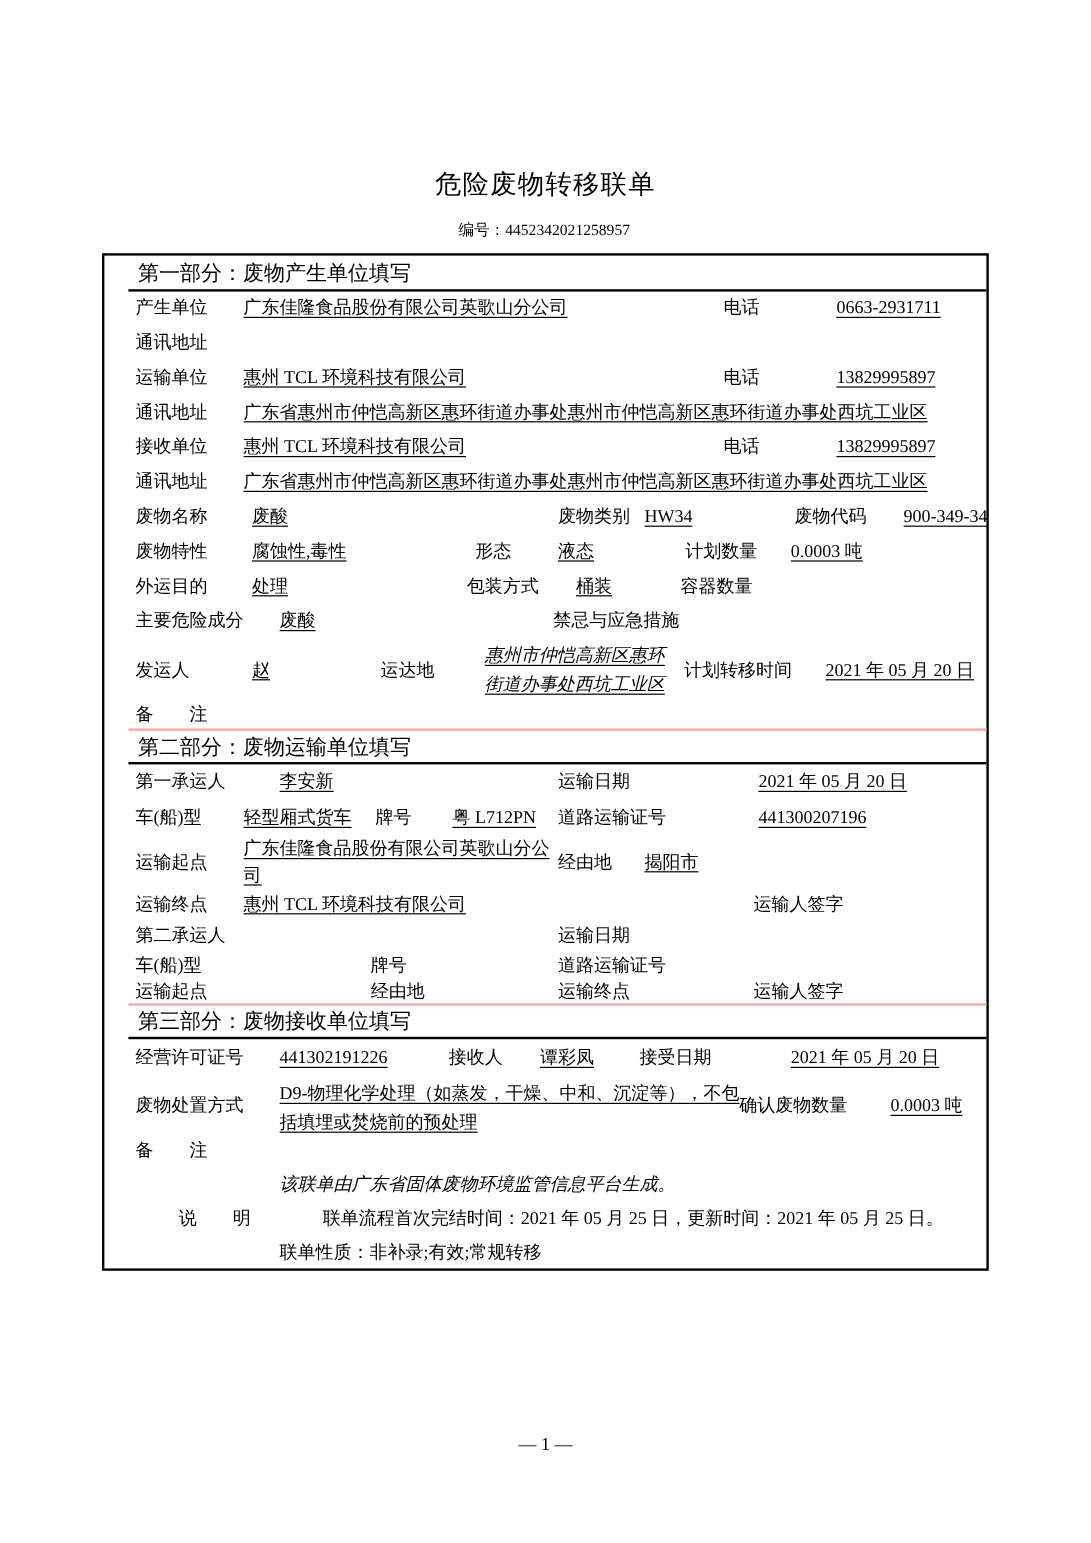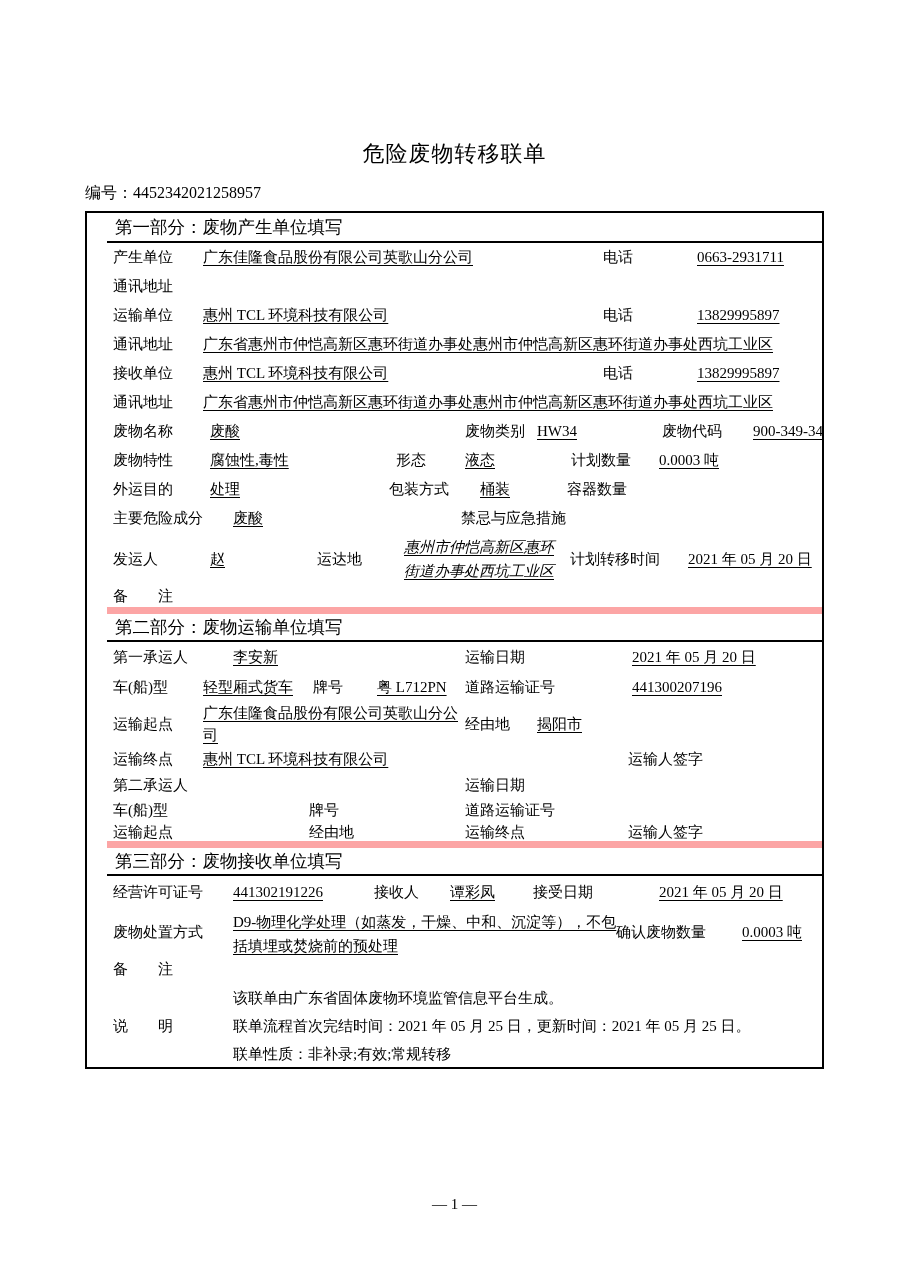--- a/index.html
+++ b/index.html
@@ -1,44 +1,44 @@
 <!DOCTYPE html>
 <html><head>
 <meta charset="utf-8">
 <style>
   html,body{margin:0;padding:0;background:#fff;}
   .page{position:relative;width:909px;height:1286px;background:#fff;color:#000;
         font-family:"Liberation Serif","DejaVu Serif",serif;overflow:hidden;}
   .title{position:absolute;top:139px;left:0;width:100%;text-align:center;
          font-size:22px;letter-spacing:1px;white-space:nowrap;}
-  .docno{position:absolute;top:183px;left:85px;width:737px;text-align:left;font-size:16px;}
+  .docno{position:absolute;top:183px;left:85px;width:737px;text-align:center;font-size:13px;}
   .docno .num{font-family:"Liberation Serif","DejaVu Serif",serif;}
   .sheet{position:absolute;top:211px;left:85px;width:739px;border:2px solid #000;
          box-sizing:border-box;font-size:15px;padding-left:20px;}
   .sec-h{height:28px;line-height:28px;border-bottom:2px solid #000;font-size:17.5px;padding-left:8px;}
-  .sec-h.mid{border-top:7px solid #fca5a5;height:26px;line-height:26px;}
+  .sec-h.mid{border-top:2px solid #fca5a5;height:26px;line-height:26px;}
   .row{position:relative;}
   .h18{height:18px;line-height:18px;}
   .h22{height:22px;line-height:22px;}
   .h25{height:25px;line-height:25px;}
   .h26{height:26px;line-height:26px;}
   .h27{height:27px;line-height:27px;}
   .h29{height:29px;line-height:29px;}
   .h30{height:30px;line-height:30px;}
   .h32{height:32px;line-height:32px;}
   .h44{height:44px;line-height:44px;}
   .h48{height:48px;line-height:48px;}
   .h52{height:52px;line-height:52px;}
   .h85{height:85px;line-height:85px;}
   .c{position:absolute;top:0;white-space:nowrap;}
   .u{text-decoration:underline;text-underline-offset:3px;}
   .ml{white-space:normal;line-height:24px;top:2px;}
   .ml22{white-space:normal;line-height:22px;top:0;}
   .lh24{line-height:24px;}
-  .t4{top:4px;}.t32{top:32px;}.t60{top:60px;}
+  .t4{top:4px;font-style:italic;}.t32{top:32px;margin-left:36px;}.t60{top:60px;}
   .l6{left:6px;}.l96{left:96px;}.l103{left:103px;}.l126{left:126px;}
   .l202{left:202px;}.l206{left:206px;}.l210{left:210px;}.l267{left:267px;}
   .l270{left:270px;}.l282{left:282px;}.l289{left:289px;}.l297{left:297px;}
   .l343{left:343px;}.l354{left:354px;}.l358{left:358px;}.l373{left:373px;}
   .l426{left:426px;}.l430{left:430px;}.l460{left:460px;}.l463{left:463px;}
   .l464{left:464px;}.l509{left:509px;}.l517{left:496px;}.l521{left:521px;}
   .l525{left:525px;}.l552{left:552px;}.l555{left:555px;}.l581{left:581px;}
   .l590{left:590px;}.l635{left:635px;}.l646{left:646px;}
   .w156{width:156px;font-style:italic;}.w262{width:262px;}.w390{width:390px;}
   .footer{position:absolute;top:1196px;left:0;width:100%;text-align:center;font-size:15px;}

